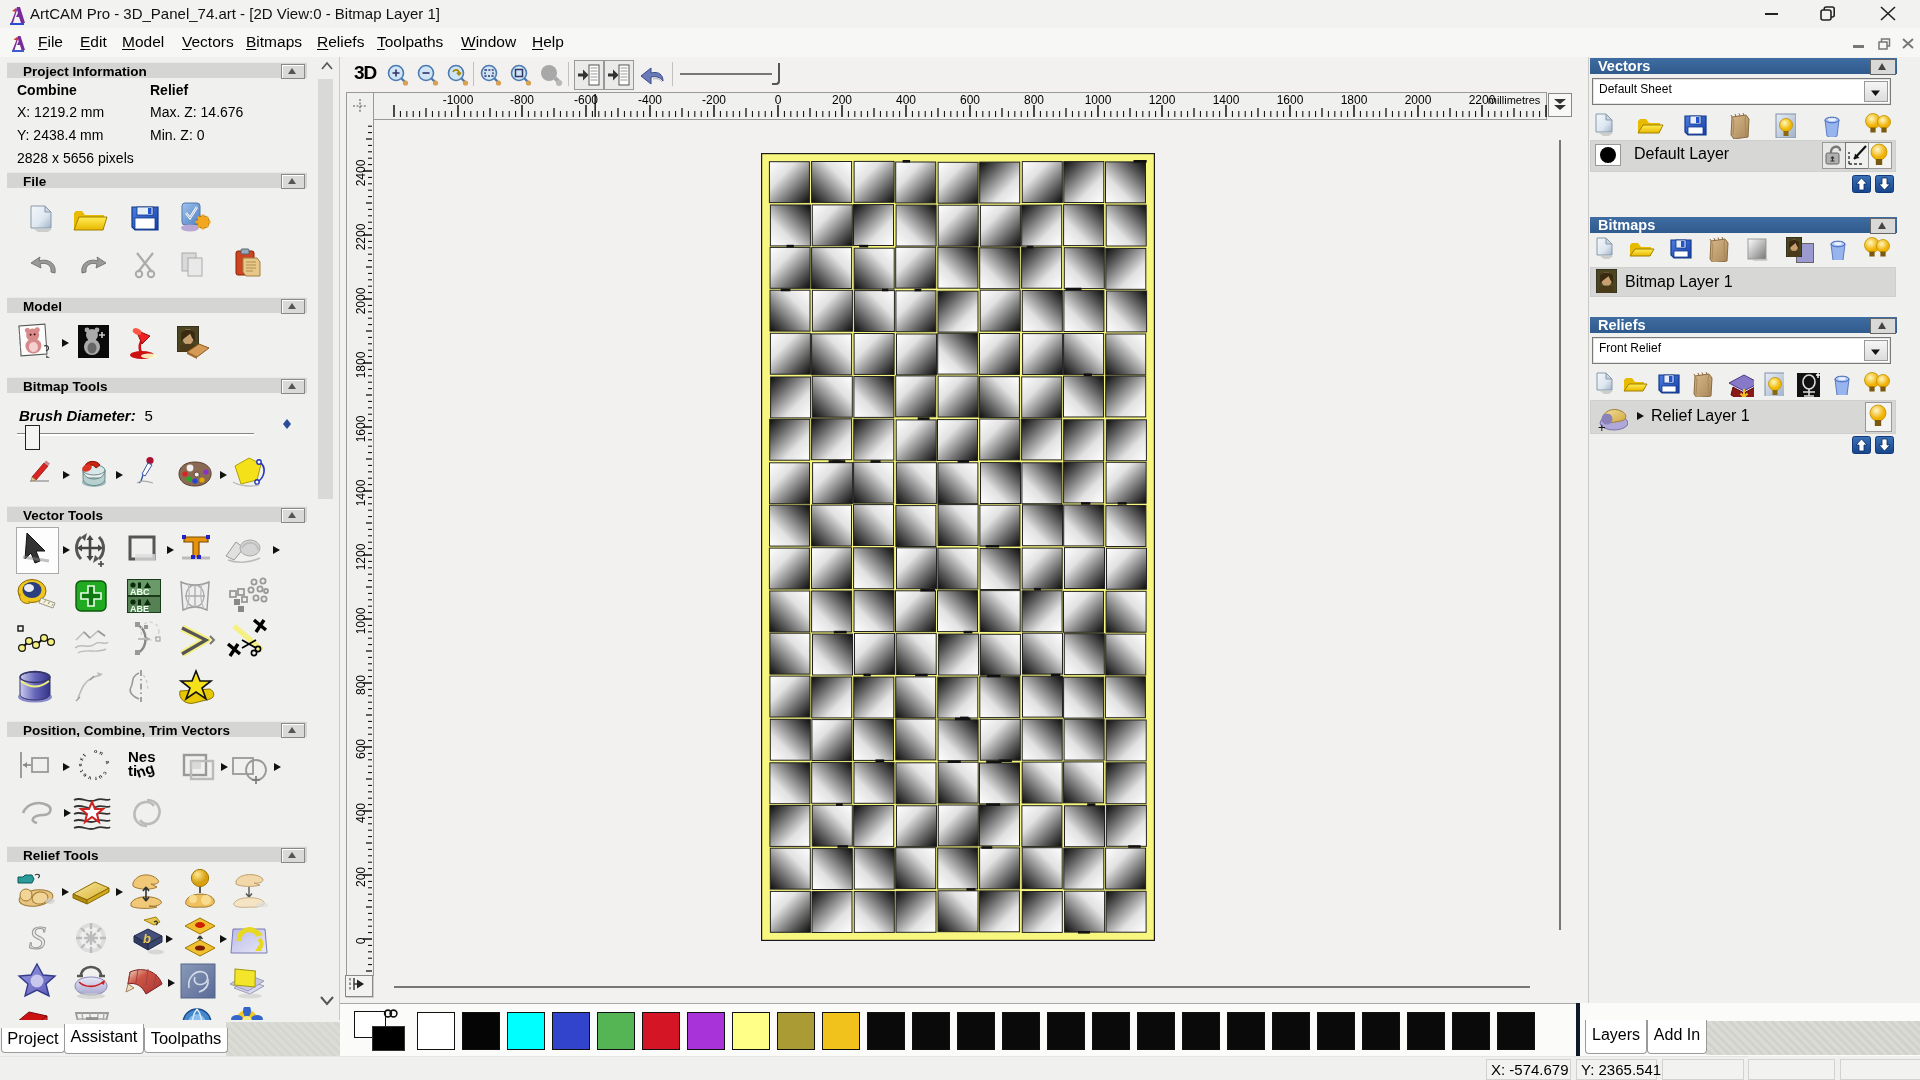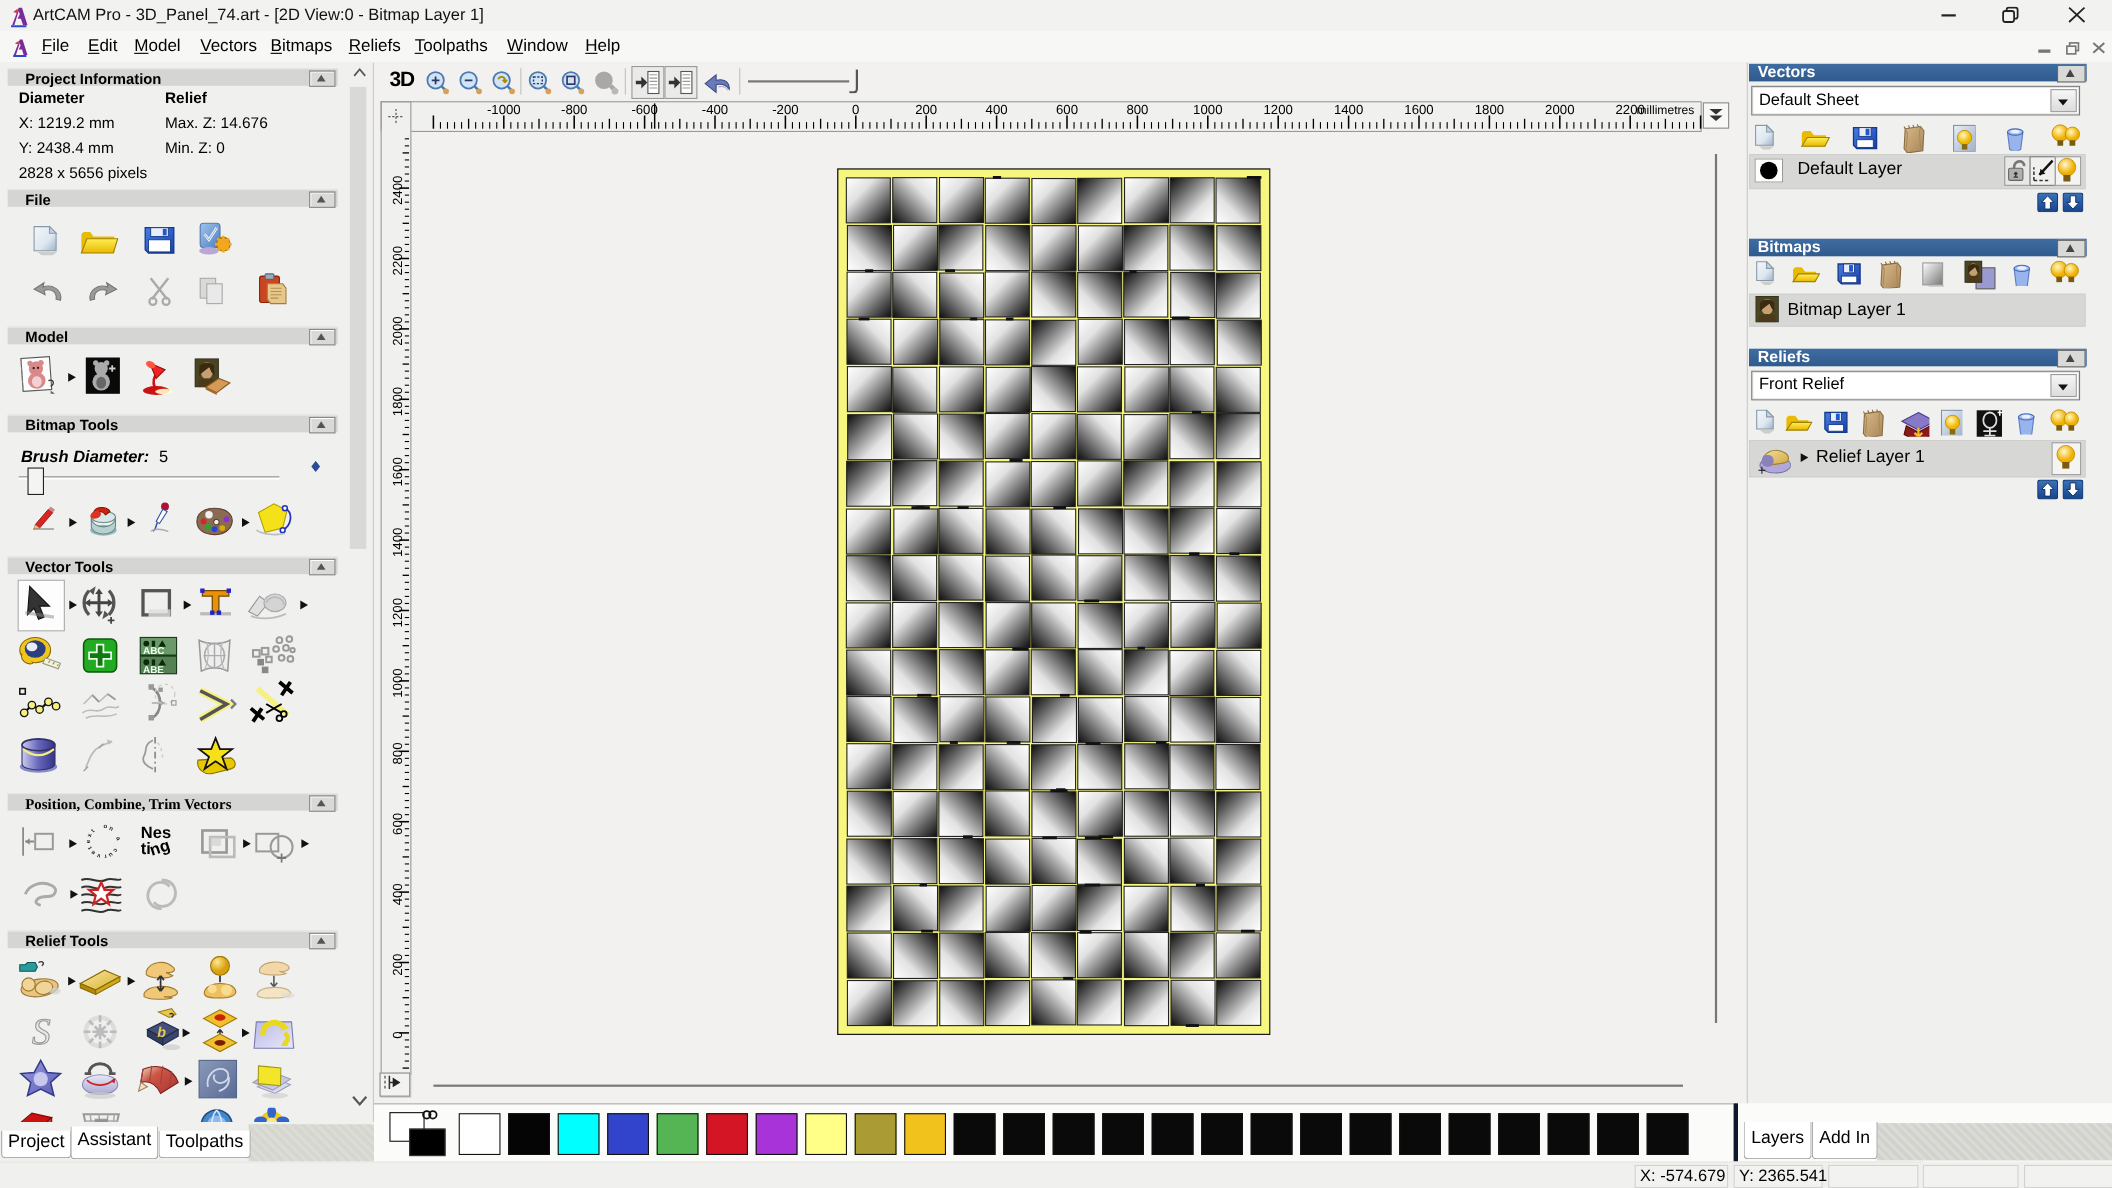--- a/index.html
+++ b/index.html
@@ -6,21 +6,21 @@
  font-family:"Liberation Sans",sans-serif;-webkit-font-smoothing:antialiased;}
 .a{position:absolute;}
 .shdr{background:#d5d5d3;border-top:1px solid #e8e8e8;color:#000;font-weight:bold;font-size:13.5px;}
 .shdr .t{position:absolute;left:16px;top:1px;}
 .upbtn{position:absolute;right:2px;top:1px;width:22px;height:13px;background:#d9d9d7;border:1px solid #888;box-shadow:inset 1px 1px 0 #fff;}
 .upbtn svg{position:absolute;left:5px;top:2px;}
 .bhdr{background:linear-gradient(#3f6da2,#2f5a8d);color:#fff;font-weight:bold;font-size:14.5px;}
 .bhdr .t{position:absolute;left:8px;top:0px;}
 .bhdr .ub{position:absolute;right:1px;top:1px;width:24px;height:14px;background:#d9d9d7;border:1px solid #666;}
 .combo{background:#fff;border:1px solid #7a7a7a;box-shadow:0 0 0 1px #e3e3e3 inset;}
-.combo .ct{position:absolute;left:6px;top:3px;font-size:15px;color:#000;}
+.combo .ct{position:absolute;left:6px;top:3px;font-size:12px;color:#000;}
 .combo .da{position:absolute;right:2px;top:2px;bottom:2px;width:22px;background:linear-gradient(#f6f6f6,#dcdcdc);border:1px solid #999;}
 .tabb{background:#fff;border:1px solid #9a9a9a;border-top:none;border-radius:0 0 4px 4px;font-size:16.5px;color:#000;text-align:center;}
 .sfield{border:1px solid #d2d2d0;background:#f2f2f0;font-size:15px;color:#000;white-space:nowrap;}
 .menu u{text-decoration:underline;text-underline-offset:2px;}
 svg{display:block}
 </style></head>
 <body>
 
 <div class="a" style="left:0;top:0;width:1920px;height:28px;background:#f2f2f0;">
   <div class="a" style="left:8px;top:5px;">
@@ -71,21 +71,21 @@
 
 <div class="a" style="left:0;top:57px;width:339px;height:963px;background:#f0f0ee;border-right:1px solid #c9c9c7;">
 <div class="a shdr" style="left:7px;top:5px;width:300px;height:15px;">
       <span class="t">Project Information</span>
       <span class="upbtn">
         <svg width="10" height="8" viewBox="0 0 10 8">
           <path d="M5 1 L9 7 L1 7 Z" fill="#555"></path>
         </svg>
       </span>
     </div>
-<div class="a" style="left:17px;top:24px;"><b style="font-size:14px">Diameter</b></div>
+<div class="a" style="left:17px;top:24px;"><b style="font-size:14px">Combine</b></div>
 <div class="a" style="left:150px;top:24px;"><b style="font-size:14px">Relief</b></div>
 <div class="a" style="left:17px;top:46px;"><span style="font-size:14px">X: 1219.2 mm</span></div>
 <div class="a" style="left:150px;top:46px;"><span style="font-size:14px">Max. Z: 14.676</span></div>
 <div class="a" style="left:17px;top:69px;"><span style="font-size:14px">Y: 2438.4 mm</span></div>
 <div class="a" style="left:150px;top:69px;"><span style="font-size:14px">Min. Z: 0</span></div>
 <div class="a" style="left:17px;top:92px;"><span style="font-size:14px">2828 x 5656 pixels</span></div>
 <div class="a shdr" style="left:7px;top:115px;width:300px;height:15px;">
       <span class="t">File</span>
       <span class="upbtn">
         <svg width="10" height="8" viewBox="0 0 10 8">
@@ -555,21 +555,21 @@
         <path d="M15 6 C6 10 10 16 7 20 C4 26 10 30 15 32" fill="none" stroke="#999" stroke-width="1.6"></path>
         <path d="M19 8 C24 12 22 18 25 24" fill="none" stroke="#ccc" stroke-width="1.3" stroke-dasharray="3 3"></path>
       </svg>
     </div>
 <div class="a" style="left:176px;top:612px;">
       <svg width="42" height="39" viewBox="0 0 42 39">
         <path d="M4 22 C2 30 10 36 18 34 L34 30 C40 28 38 22 34 20 Z" fill="#e8c800" stroke="#8a7400"></path>
         <path d="M20 2 L24 12 L35 12 L26 19 L30 30 L20 23 L10 30 L14 19 L5 12 L16 12 Z" fill="#f5e11a" stroke="#111" stroke-width="1.6"></path>
       </svg>
     </div>
-<div class="a shdr" style="left:7px;top:664px;width:300px;height:15px;font-family:Liberation Serif, serif;">
+<div class="a shdr" style="left:7px;top:664px;width:300px;height:15px;">
       <span class="t">Position, Combine, Trim Vectors</span>
       <span class="upbtn">
         <svg width="10" height="8" viewBox="0 0 10 8">
           <path d="M5 1 L9 7 L1 7 Z" fill="#555"></path>
         </svg>
       </span>
     </div>
 <div class="a" style="left:17px;top:693px;">
       <svg width="41" height="31" viewBox="0 0 41 31">
         <path d="M4 2 L4 28" stroke="#888" stroke-width="1.6"></path>

